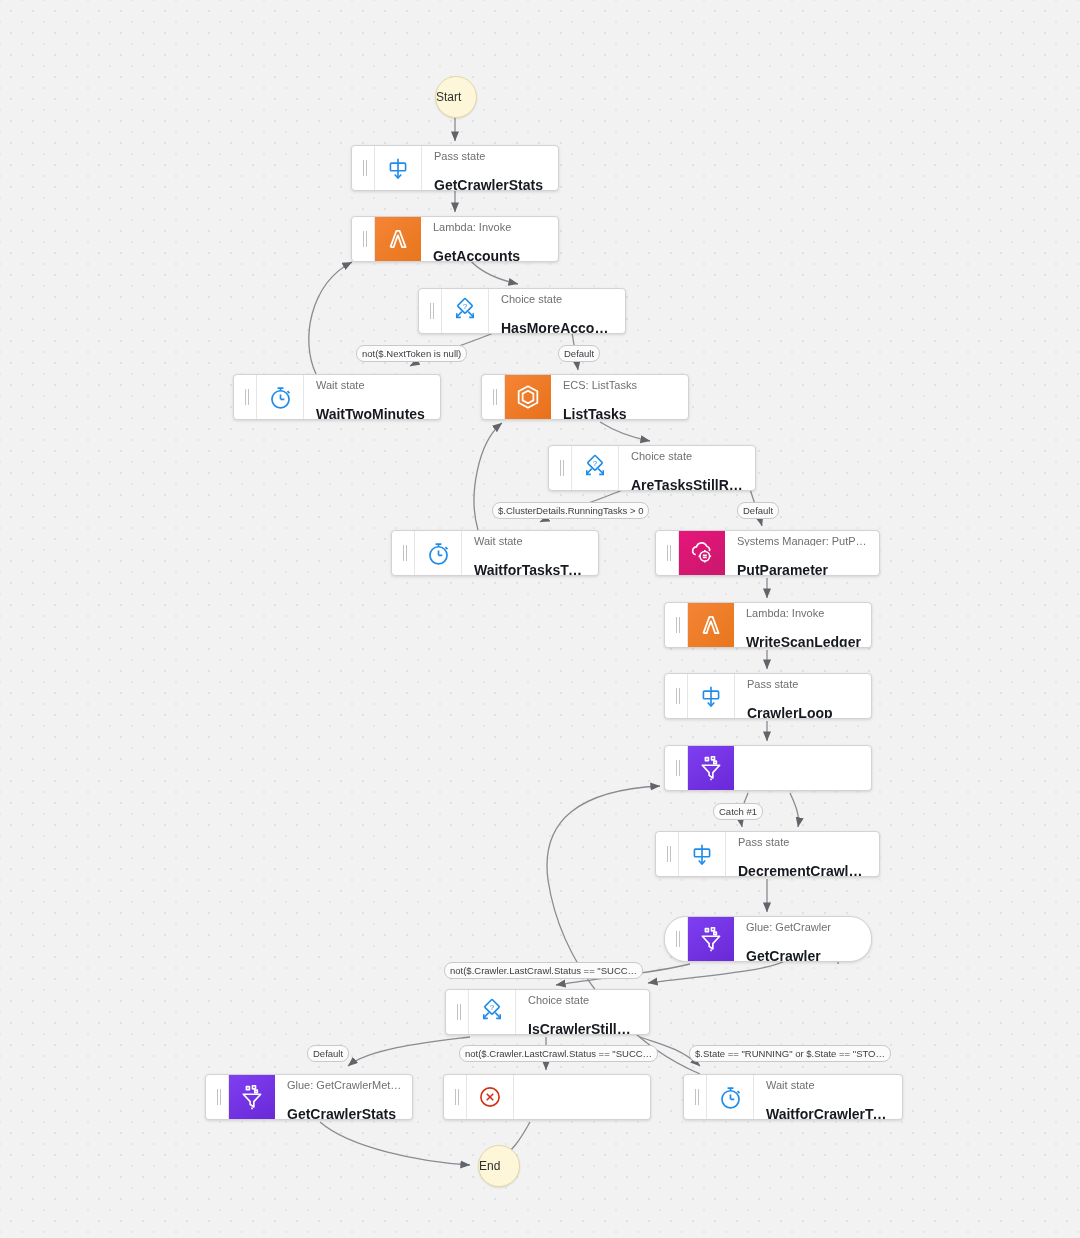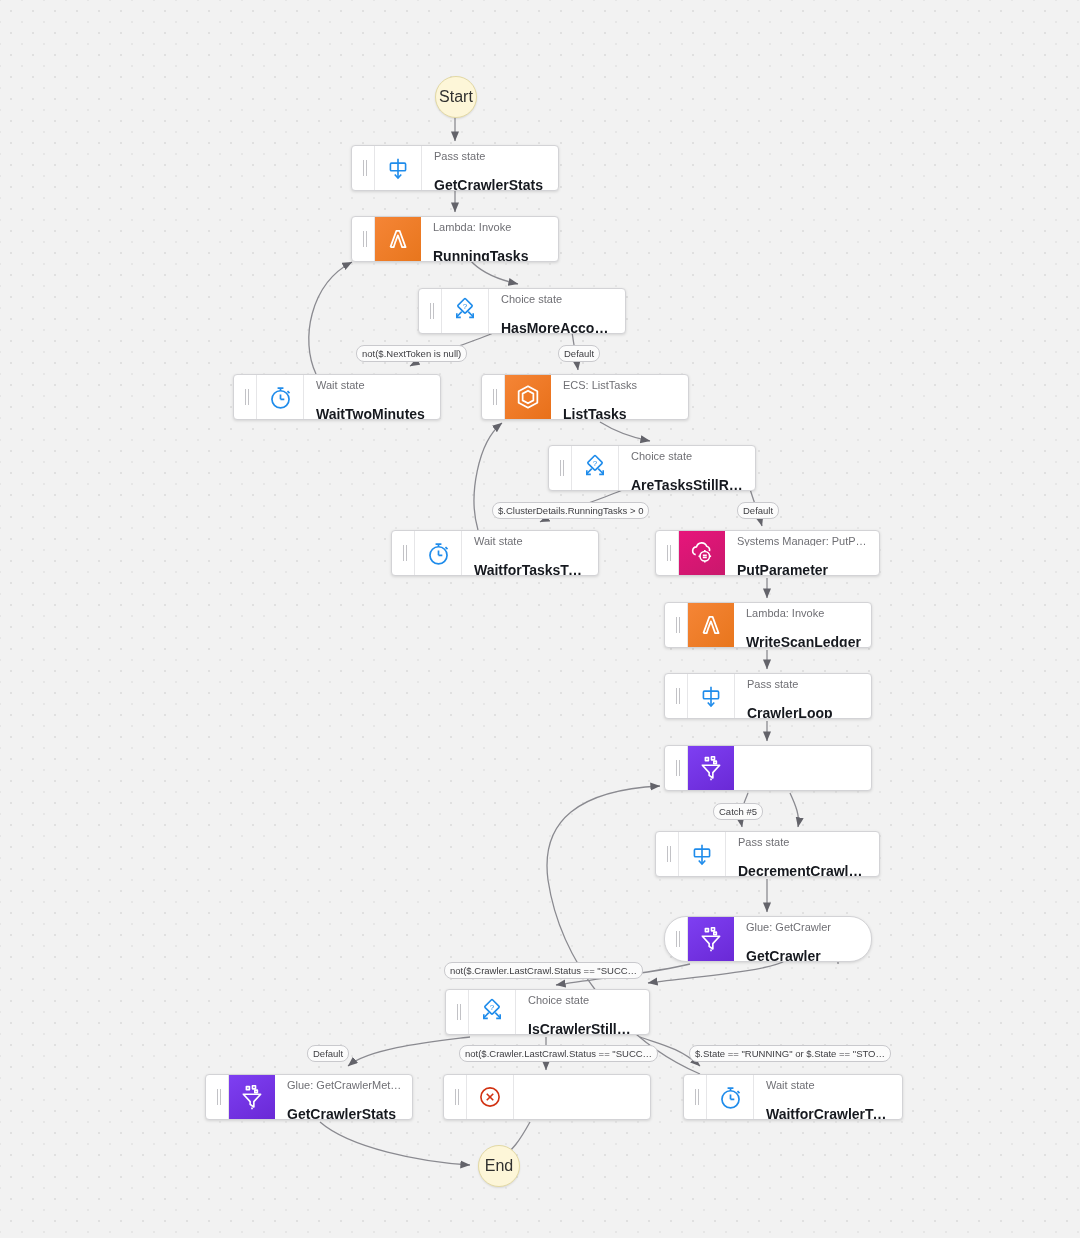--- a/index.html
+++ b/index.html
@@ -19,22 +19,22 @@
     background-size:22px 22px, 22px 22px;
     background-position:0 0, 11px 11px;
   }
   #edges{position:absolute;left:0;top:0;width:1080px;height:1238px;pointer-events:none;}
 
   
   .terminal{
     position:absolute;
     width:40px;height:40px;border-radius:50%;
     background:#fdf6d8;border:1px solid #e3d9a4;
-    display:flex;align-items:center;justify-content:center;
-    font-size:16px;color:#30302f;
+    display:flex;align-items:center;justify-content:flex-start;
+    font-size:12px;color:#30302f;
     box-shadow:0 1px 2px rgba(0,0,0,.10);
   }
 
   
   .node{
     position:absolute;
     height:44px;
     background:#ffffff;
     border:1px solid #d3d3d6;
     border-radius:4px;
@@ -172,21 +172,21 @@
       <i></i>
     </span>
   <span class="tile lambda">
     <svg width="26" height="26" viewBox="0 0 24 24" fill="none" stroke="#ffffff" stroke-width="1.6" stroke-linejoin="round">
       <path d="M5 19.5 L10.5 4.5 L13.5 4.5 L19 19.5 L15.8 19.5 L11.9 8.6 L9.9 13.7"></path>
       <path d="M9.9 13.7 L8 19.5 L5 19.5"></path>
     </svg>
   </span>
   <span class="body">
     <span class="type">Lambda: Invoke</span>
-    <span class="name">RunningTasks</span>
+    <span class="name">GetAccounts</span>
   </span>
 </div>
 
 <div class="node" style="left:418px;top:288px;width:206px;">
   <span class="grip">
       <i></i>
     </span>
   <span class="tile plain">
     <svg width="28" height="28" viewBox="0 0 26 26" fill="none" stroke="#1f8ceb" stroke-width="1.5">
       <rect x="8" y="3.2" width="10" height="10" rx="1" transform="rotate(45 13 8.2)"></rect>
@@ -461,17 +461,17 @@
   <span>Start</span>
 </div>
 <div class="terminal" style="left:478px;top:1145px;">
   <span>End</span>
 </div>
 
 <div class="elabel" style="left:356px;top:345px;">not($.NextToken is null)</div>
 <div class="elabel" style="left:558px;top:345px;">Default</div>
 <div class="elabel" style="left:492px;top:502px;text-align:center;">$.ClusterDetails.RunningTasks &gt; 0</div>
 <div class="elabel" style="left:737px;top:502px;">Default</div>
-<div class="elabel" style="left:713px;top:803px;">Catch #5</div>
+<div class="elabel" style="left:713px;top:803px;">Catch #1</div>
 <div class="elabel" style="left:444px;top:962px;">not($.Crawler.LastCrawl.Status == "SUCC…</div>
 <div class="elabel" style="left:307px;top:1045px;">Default</div>
 <div class="elabel" style="left:459px;top:1045px;">not($.Crawler.LastCrawl.Status == "SUCC…</div>
 <div class="elabel" style="left:689px;top:1045px;">$.State == "RUNNING" or $.State == "STO…</div>
 
 </body></html>

